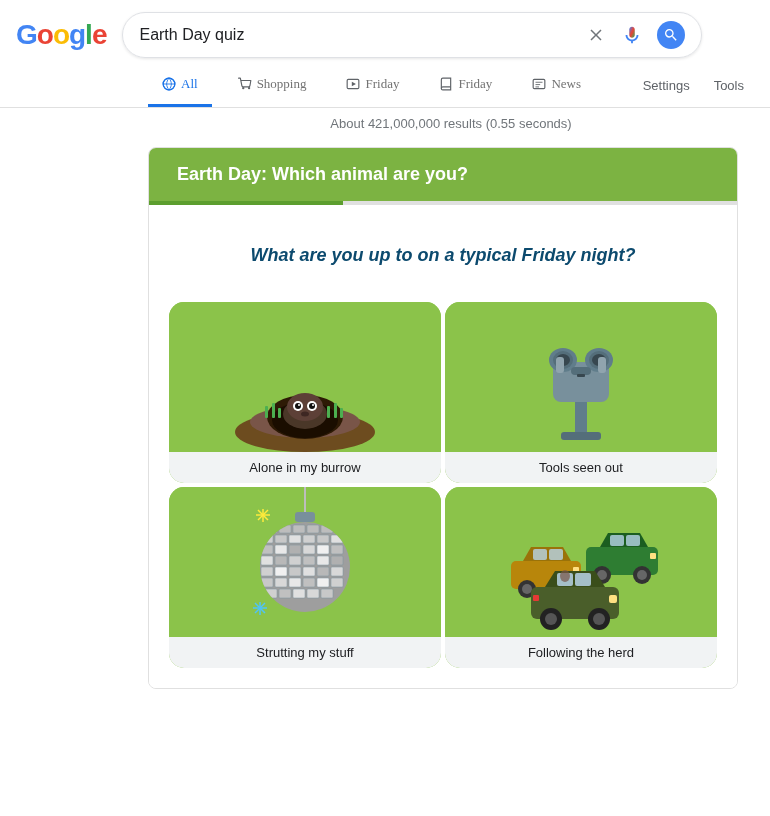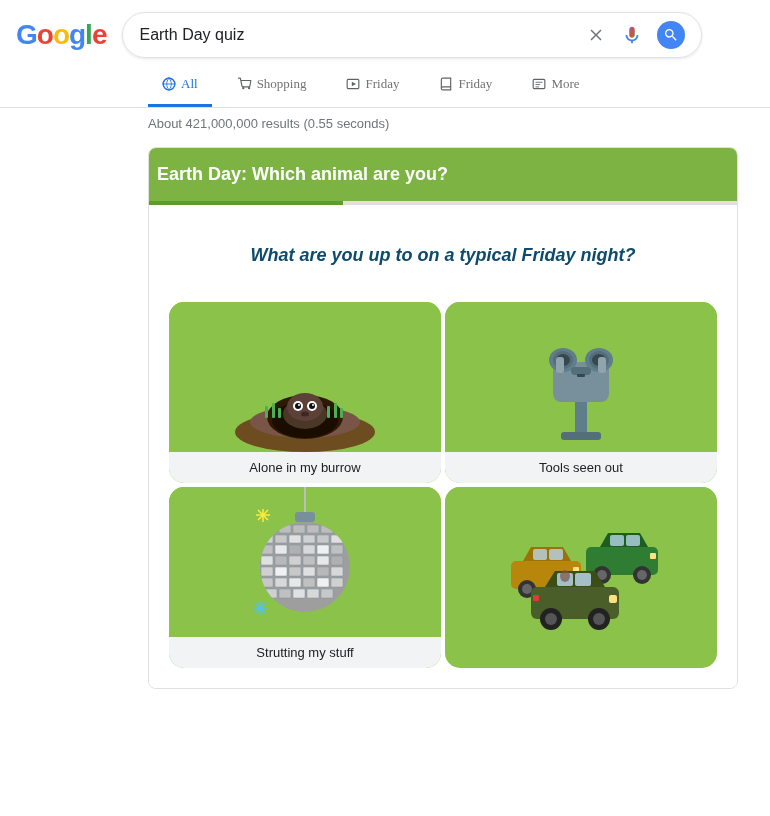--- a/index.html
+++ b/index.html
@@ -110,33 +110,34 @@
       color: #5f6368;
       cursor: pointer;
       padding: 12px 10px;
     }
 
     
     .results-info {
       padding: 8px 16px 8px 148px;
       font-size: 13px;
       color: #70757a;
+      text-align: center;
     }
 
     
     .quiz-container {
       margin: 8px 16px 16px 148px;
       border: 1px solid #e0e0e0;
       border-radius: 8px;
       overflow: hidden;
       max-width: 590px;
     }
     .quiz-header {
       background: #7cb342;
-      padding: 16px 8px;
+      padding: 16px 28px;
     }
     .quiz-title {
       color: #fff;
       font-size: 18px;
       font-weight: 600;
     }
     .quiz-progress-bar {
       height: 4px;
       background: #e0e0e0;
       position: relative;
@@ -276,23 +277,27 @@
       <span>Friday</span>
     </div>
 
     <div class="nav-tab">
       <svg width="14" height="14" viewBox="0 0 24 24">
         <rect x="2" y="4" width="20" height="16" rx="2" fill="none" stroke="#5f6368" stroke-width="2"></rect>
         <line x1="6" y1="9" x2="18" y2="9" stroke="#5f6368" stroke-width="1.5"></line>
         <line x1="6" y1="13" x2="14" y2="13" stroke="#5f6368" stroke-width="1.5"></line>
         <line x1="6" y1="17" x2="12" y2="17" stroke="#5f6368" stroke-width="1.5"></line>
       </svg>
-      <span>More</span>
-    </div>
-
+      <span>News</span>
+    </div>
+
+  </div>
+  <div class="nav-right">
+    <span class="nav-right-btn">Settings</span>
+    <span class="nav-right-btn">Tools</span>
   </div>
 </div>
 
 <div class="results-info">
   <span>About 421,000,000 results (0.55 seconds)</span>
 </div>
 
 <div class="quiz-container">
 
   <div class="quiz-header">
@@ -523,17 +528,18 @@
               <circle cx="20" cy="54" r="6" fill="#555"></circle>
               <circle cx="68" cy="54" r="11" fill="#222"></circle>
               <circle cx="68" cy="54" r="6" fill="#555"></circle>
 
               <rect x="78" y="30" width="8" height="8" rx="2" fill="#ffe082"></rect>
 
               <rect x="2" y="30" width="6" height="6" rx="1" fill="#e53935"></rect>
             </g>
           </svg>
         </div>
+        <div class="quiz-option-label">Following the herd</div>
       </div>
 
     </div>
   </div>
 </div>
 
 </body></html>

